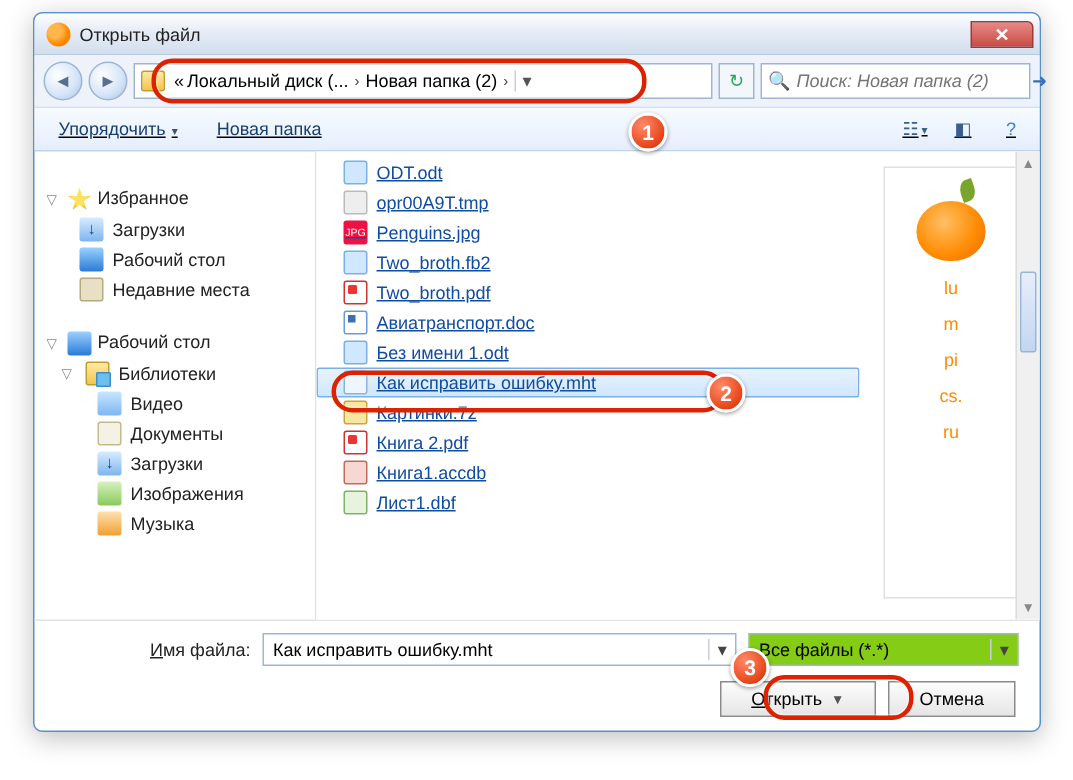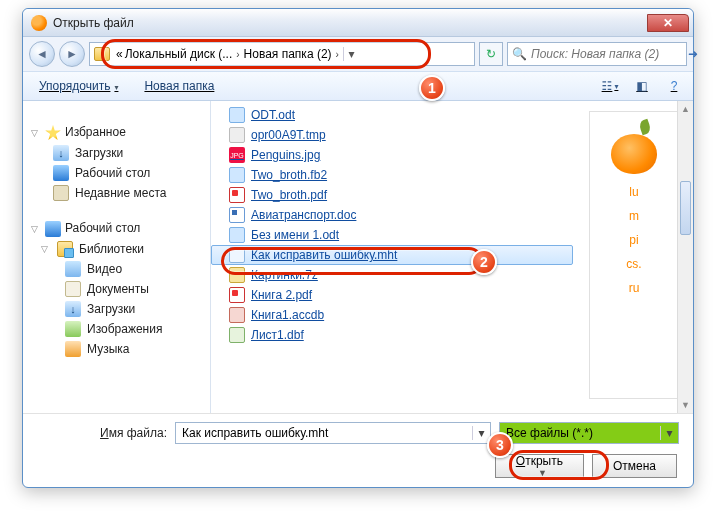--- a/index.html
+++ b/index.html
@@ -99,21 +99,21 @@
 
 .bottom { padding:8px 14px 12px; border-top:1px solid #e2e2e2;}
 .row { display:flex; align-items:center; gap:8px; margin-bottom:10px;}
 .lbl { width:130px; text-align:right; color:#222;}
 .lbl .u{text-decoration:underline;}
 .combo { flex:1; height:22px; border:1px solid #9fb6d1; background:#fff; display:flex; align-items:center;}
 .combo input{ flex:1; border:none; outline:none; padding:0 6px; color:#000; background:transparent;}
 .combo .dd, .filter .dd{ width:18px; text-align:center; color:#444; border-left:1px solid #ccd; cursor:pointer;}
 .filter { width:180px; height:22px; border:1px solid #9fb6d1; background:#84cc16; display:flex; align-items:center; padding-left:6px;}
 .btnrow { display:flex; justify-content:flex-end; gap:8px; padding-right:2px;}
-.btn { min-width:82px; height:24px; border:1px solid #8a8a8a; background:linear-gradient(#fdfdfd,#e5e5e5); display:flex; align-items:center; justify-content:center; cursor:pointer; padding:0 20px;flex-direction:column;}
+.btn { min-width:82px; height:24px; border:1px solid #8a8a8a; background:linear-gradient(#fdfdfd,#e5e5e5); display:flex; align-items:center; justify-content:center; cursor:pointer; padding:0 20px;}
 .btn.primary{} .btn .dd2{margin-left:6px; font-size:9px; color:#555;}
 
 
 .annot { position:absolute; border:3px solid #d20; border-radius:14px; pointer-events:none; box-shadow:0 0 0 1px rgba(255,255,255,.4) inset;}
 .badge { position:absolute; width:26px; height:26px; border-radius:50%; background:radial-gradient(circle at 35% 30%, #ff8b6a, #e74418 70%, #b52a0a); border:2px solid #fff; box-shadow:0 1px 3px rgba(0,0,0,.4); color:#fff; font-weight:bold; font-size:14px; display:flex; align-items:center; justify-content:center; pointer-events:none;}
 </style>
 </head>
 <body>
 
 <div class="dialog">

